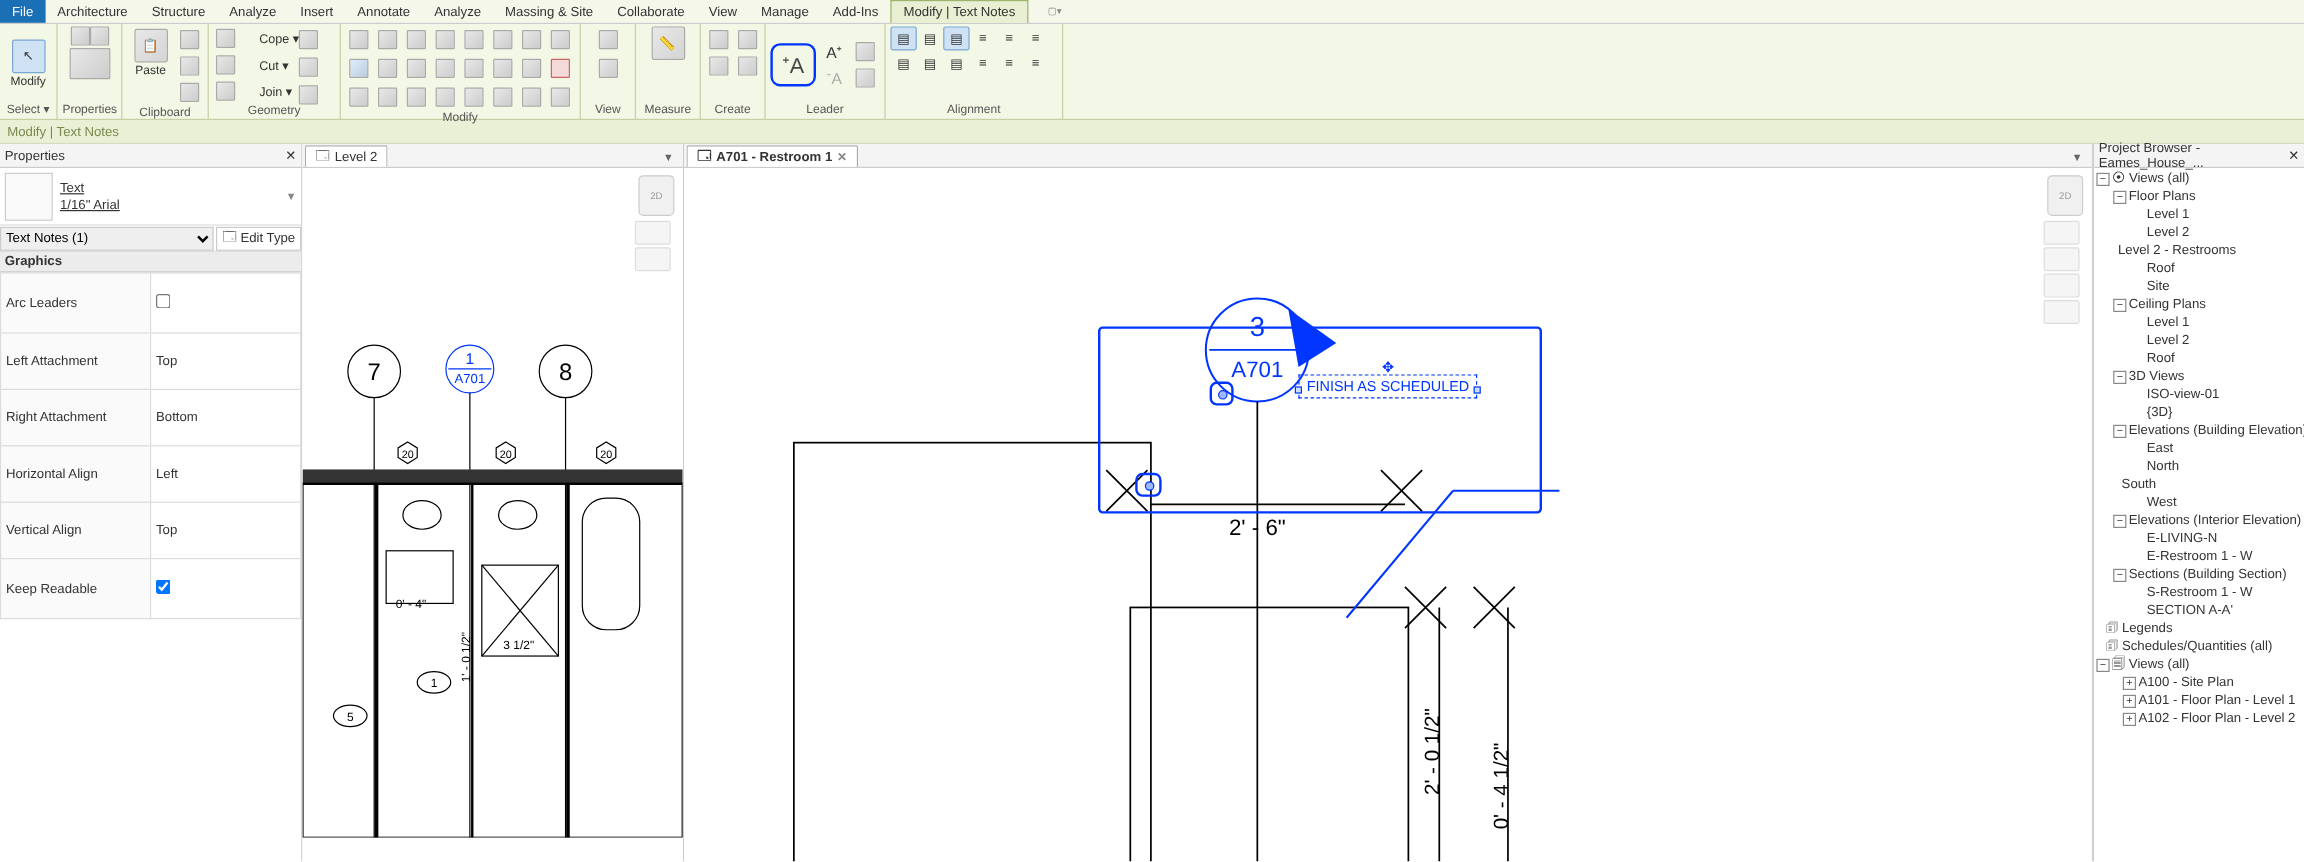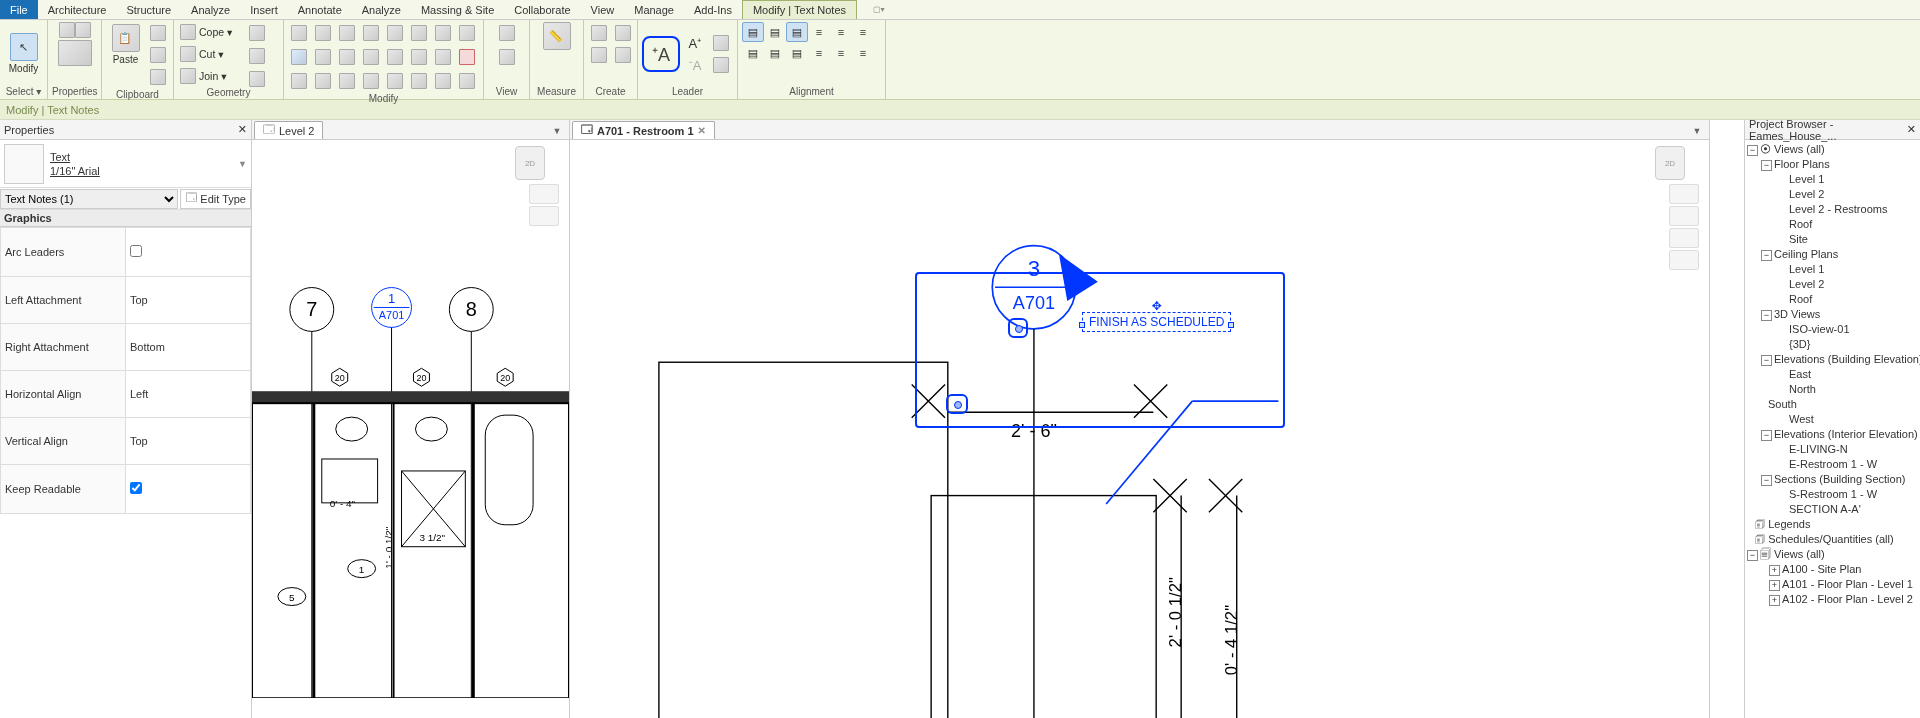--- a/index.html
+++ b/index.html
@@ -16,21 +16,21 @@
 .ribbon { height: 80px; background: #f3f7e5; border-bottom: 1px solid #c7cfa4; display: flex; align-items: stretch; }
 .ribbon-group { border-right: 1px solid #c7cfa4; display: flex; flex-direction: column; justify-content: space-between; padding: 2px 4px 0; }
 .ribbon-group .body { display: flex; align-items: flex-start; gap: 2px; flex: 1; }
 .ribbon-group .label { text-align: center; font-size: 10px; color: #555; padding: 1px 0 2px; }
 .ribbon-btn { width: 22px; height: 22px; display: flex; align-items: center; justify-content: center; cursor: pointer; border-radius: 2px; }
 .ribbon-bigbtn { width: 44px; display: flex; flex-direction: column; align-items: center; justify-content: center; gap: 2px; cursor: pointer; padding: 2px; }
 .ribbon-bigbtn .icon { width: 28px; height: 28px; display: flex; align-items: center; justify-content: center; }
 .ribbon-bigbtn .txt { font-size: 10px; text-align: center; line-height: 11px; }
 .ribbon-col { display: flex; flex-direction: column; gap: 0; }
 .ribbon-row { display: flex; gap: 0; }
-.ribbon-text-btn { display: flex; align-items: center; gap: 3px; height: 20px; padding: 0 2px; cursor: pointer; font-size: 10.5px; }
+.ribbon-text-btn { display: flex; align-items: center; gap: 20px; height: 20px; padding: 0 2px; cursor: pointer; font-size: 10.5px; }
 .icon-placeholder { width: 16px; height: 16px; background: linear-gradient(135deg,#e8e8e8,#ccc); border: 1px solid #aaa; border-radius: 1px; }
 .icon-large { width: 28px; height: 28px; background: linear-gradient(135deg,#e8e8e8,#d4d4d4); border: 1px solid #aaa; border-radius: 2px; display:flex; align-items:center; justify-content:center;}
 .highlight-box { border: 2.5px solid #0036ff; border-radius: 8px; }
 
 
 .contextbar { height: 20px; background: #e9f0d6; border-bottom: 1px solid #d4dcc0; display: flex; align-items: center; padding: 0 6px; font-size: 11px; color: #7a8a4e; }
 
 
 .main { display: flex; height: 598px; }
 
@@ -52,29 +52,29 @@
 
 .views-wrap { flex: 1; display: flex; }
 .view-panel { flex: 1; display: flex; flex-direction: column; border-right: 1px solid #ccc; position: relative; }
 .view-tabs { height: 20px; background: #f4f4f4; display: flex; align-items: flex-end; border-bottom: 1px solid #ccc; padding-left: 2px; }
 .view-tab { height: 18px; background: #fff; border: 1px solid #aaa; border-bottom: none; padding: 1px 8px; display: flex; align-items: center; gap: 4px; font-size: 11px; border-radius: 2px 2px 0 0; }
 .view-tab .close-x { font-size: 10px; color: #888; cursor: pointer; }
 .view-tab-dd { margin-left: auto; width: 16px; height: 16px; display: flex; align-items: center; justify-content: center; cursor: pointer; font-size: 9px; color: #666; margin-right: 4px; }
 .view-canvas { flex: 1; position: relative; background: #fff; overflow: hidden; }
 
 
-.nav-cube { position: absolute; top: 6px; right: 24px; width: 30px; height: 34px; border-radius: 4px; background: #f0f0f0; border: 1px solid #ccc; display: flex; align-items: center; justify-content: center; font-size: 8px; color: #999; }
+.nav-cube { position: absolute; top: 6px; right: 7px; width: 30px; height: 34px; border-radius: 4px; background: #f0f0f0; border: 1px solid #ccc; display: flex; align-items: center; justify-content: center; font-size: 8px; color: #999; }
 .nav-tools { position: absolute; top: 44px; right: 10px; width: 30px; display: flex; flex-direction: column; gap: 2px; }
 .nav-tools div { width: 30px; height: 20px; background: #f5f5f5; border: 1px solid #ddd; border-radius: 2px; }
 
 
 .plan-svg { position: absolute; inset: 0; }
 
 
-.browser { width: 176px; border-left: 1px solid #ccc; display: flex; flex-direction: column; background: #fff; margin-left: 34px; }
+.browser { width: 176px; border-left: 1px solid #ccc; display: flex; flex-direction: column; background: #fff; }
 .browser .panel-title { justify-content: space-between; }
 .browser-tree { flex: 1; overflow: auto; font-size: 11px; padding: 2px 0; }
 .tree-node { white-space: nowrap; padding: 0 2px; line-height: 15px; cursor: pointer; }
 .tree-toggle { display: inline-block; width: 11px; height: 11px; border: 1px solid #888; text-align: center; line-height: 9px; font-size: 9px; margin-right: 2px; background: #fff; cursor: pointer; }
 
 
 .ann-highlight-outer { position: absolute; border: 2.5px solid #0036ff; border-radius: 4px; pointer-events: none; }
 .ann-text-box { position: absolute; border: 1px dashed #0036ff; padding: 2px 6px; font-size: 12px; color: #0036ff; font-family: Arial; }
 .ann-text-box .handle { position: absolute; width: 6px; height: 6px; border: 1px solid #0036ff; background: #cfe0ff; }
 .ann-move { position:absolute; top:-14px; left:50%; transform:translateX(-50%); font-size:12px; color:#0036ff; }
@@ -550,21 +550,21 @@
   <div class="browser">
     <div class="panel-title">
       <span>Project Browser - Eames_House_...</span>
       <span style="cursor:pointer">✕</span>
     </div>
     <div class="browser-tree">
       <div class="tree-node" style="padding-left:2px"><span class="tree-toggle">−</span>⦿ <span>Views (all)</span></div>
       <div class="tree-node" style="padding-left:16px"><span class="tree-toggle">−</span><span>Floor Plans</span></div>
       <div class="tree-node" style="padding-left:44px">Level 1</div>
       <div class="tree-node" style="padding-left:44px">Level 2</div>
-      <div class="tree-node" style="padding-left:44px">Level 2 - Restrooms</div>
+      <div class="tree-node" style="padding-left:20px">Level 2 - Restrooms</div>
       <div class="tree-node" style="padding-left:44px">Roof</div>
       <div class="tree-node" style="padding-left:44px">Site</div>
       <div class="tree-node" style="padding-left:16px"><span class="tree-toggle">−</span><span>Ceiling Plans</span></div>
       <div class="tree-node" style="padding-left:44px">Level 1</div>
       <div class="tree-node" style="padding-left:44px">Level 2</div>
       <div class="tree-node" style="padding-left:44px">Roof</div>
       <div class="tree-node" style="padding-left:16px"><span class="tree-toggle">−</span><span>3D Views</span></div>
       <div class="tree-node" style="padding-left:44px">ISO-view-01</div>
       <div class="tree-node" style="padding-left:44px">{3D}</div>
       <div class="tree-node" style="padding-left:16px"><span class="tree-toggle">−</span><span>Elevations (Building Elevation)</span></div>

